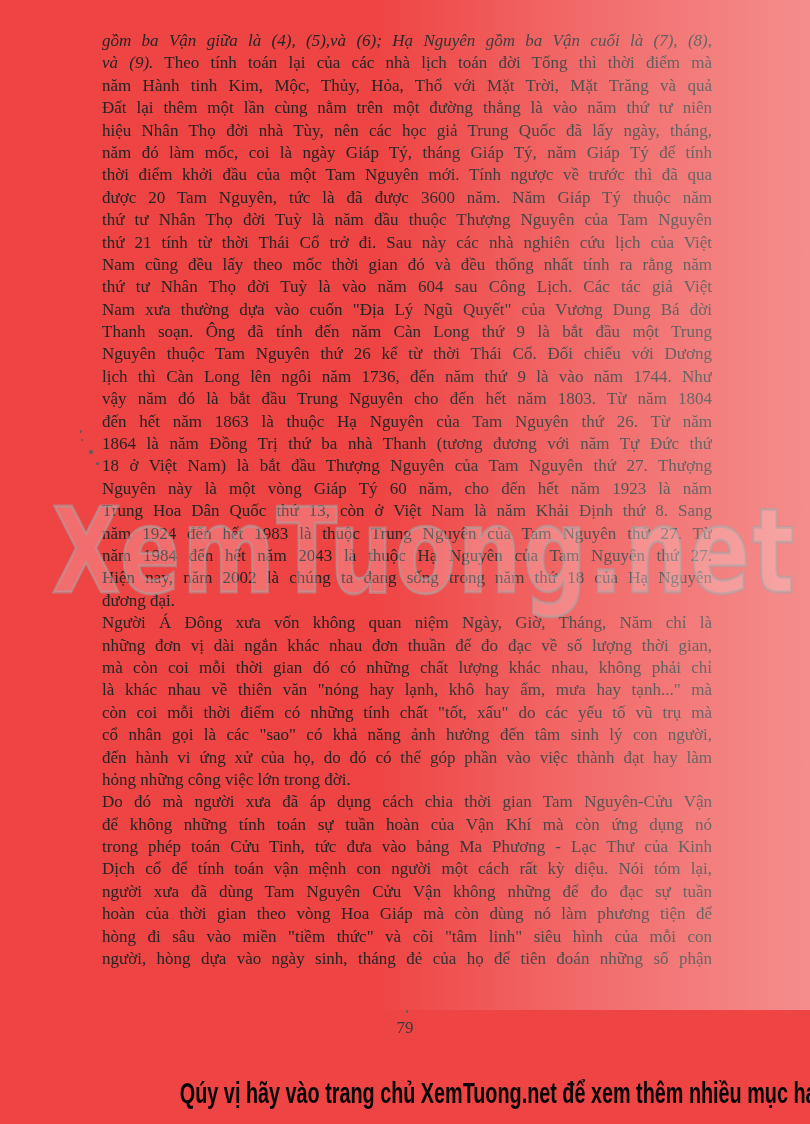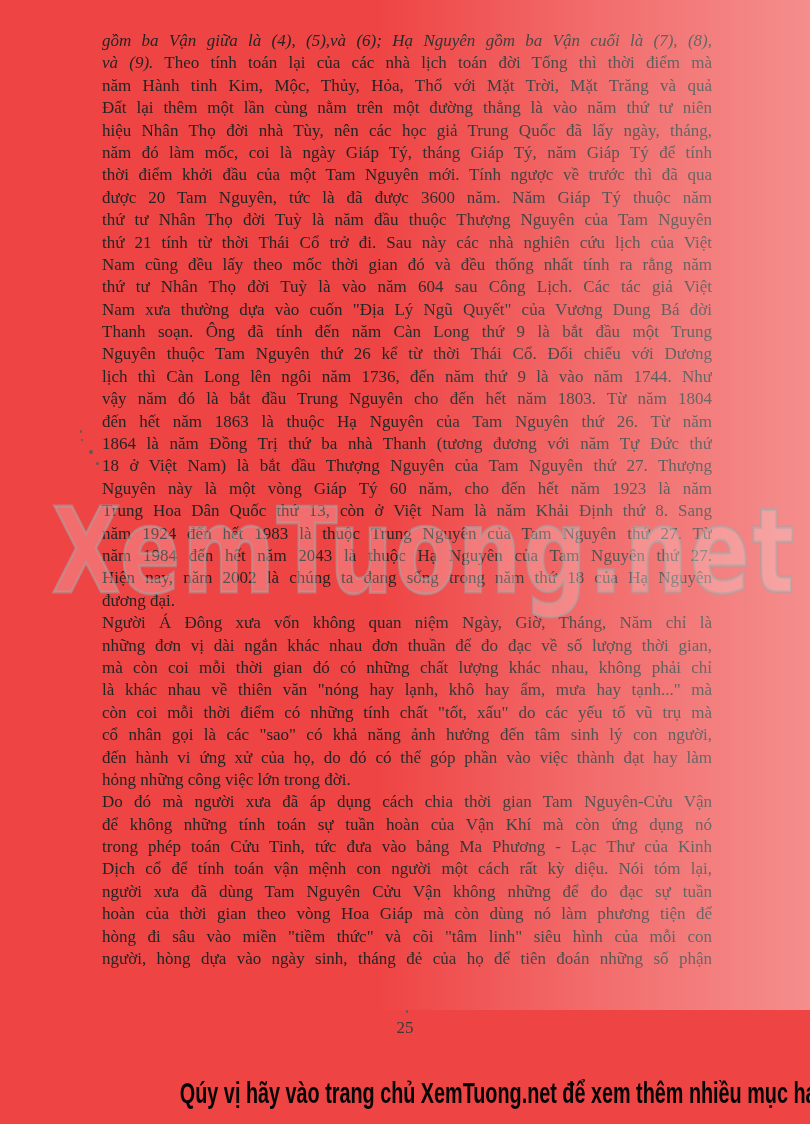--- a/index.html
+++ b/index.html
@@ -138,19 +138,19 @@
   <div class="fade"></div>
 
   <div class="watermark">XemTuong.net</div>
 
   <span class="speck" style="left:80px; top:430px; width:2px; height:3px;"></span>
   <span class="speck" style="left:81px; top:439px; width:2px; height:2px;"></span>
   <span class="speck" style="left:89px; top:450px; width:4px; height:4px;"></span>
   <span class="speck" style="left:96px; top:462px; width:3px; height:3px;"></span>
   <span class="speck" style="left:406px; top:1010px; width:2px; height:3px;"></span>
 
-  <div class="page-number">25</div>
+  <div class="page-number">79</div>
 
   <div class="footer">
     <span>Qúy vị hãy vào trang chủ XemTuong.net để xem thêm nhiều mục hay khác</span>
   </div>
 
 </div>
 
 </body></html>

